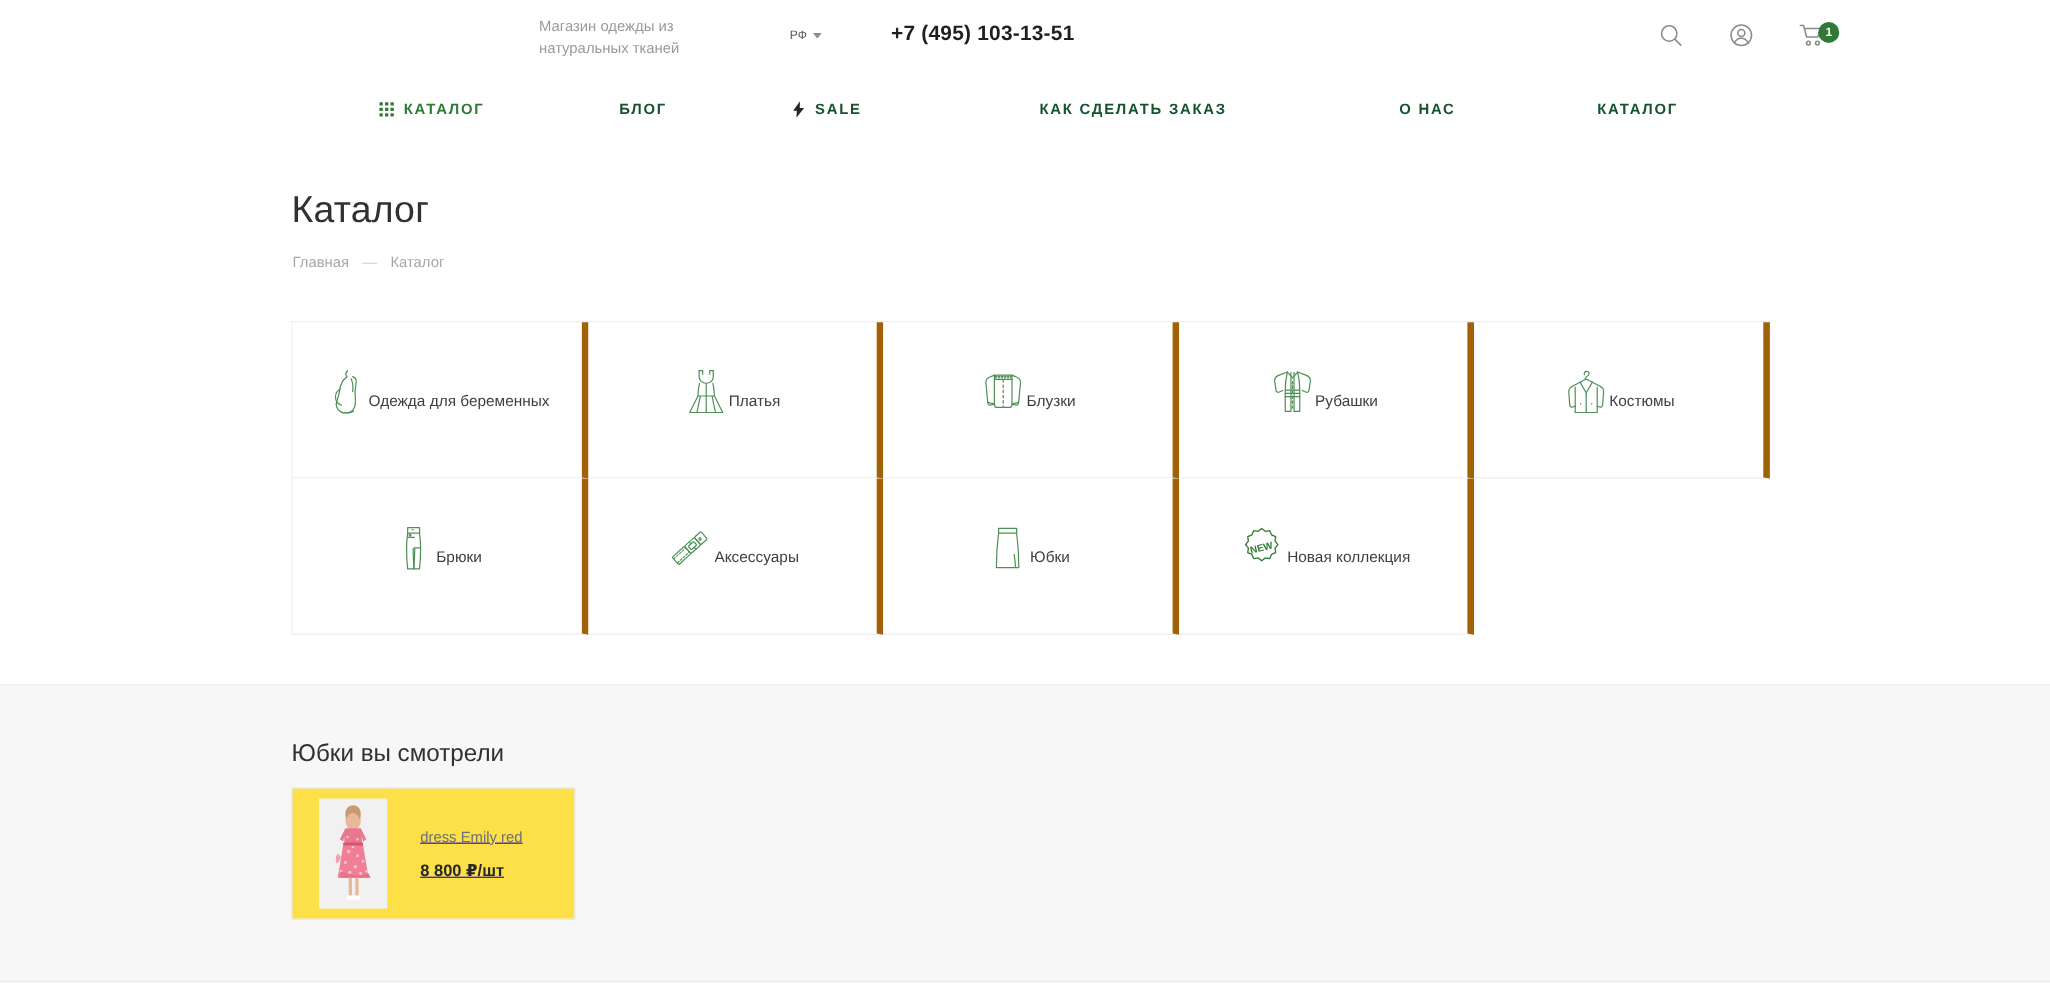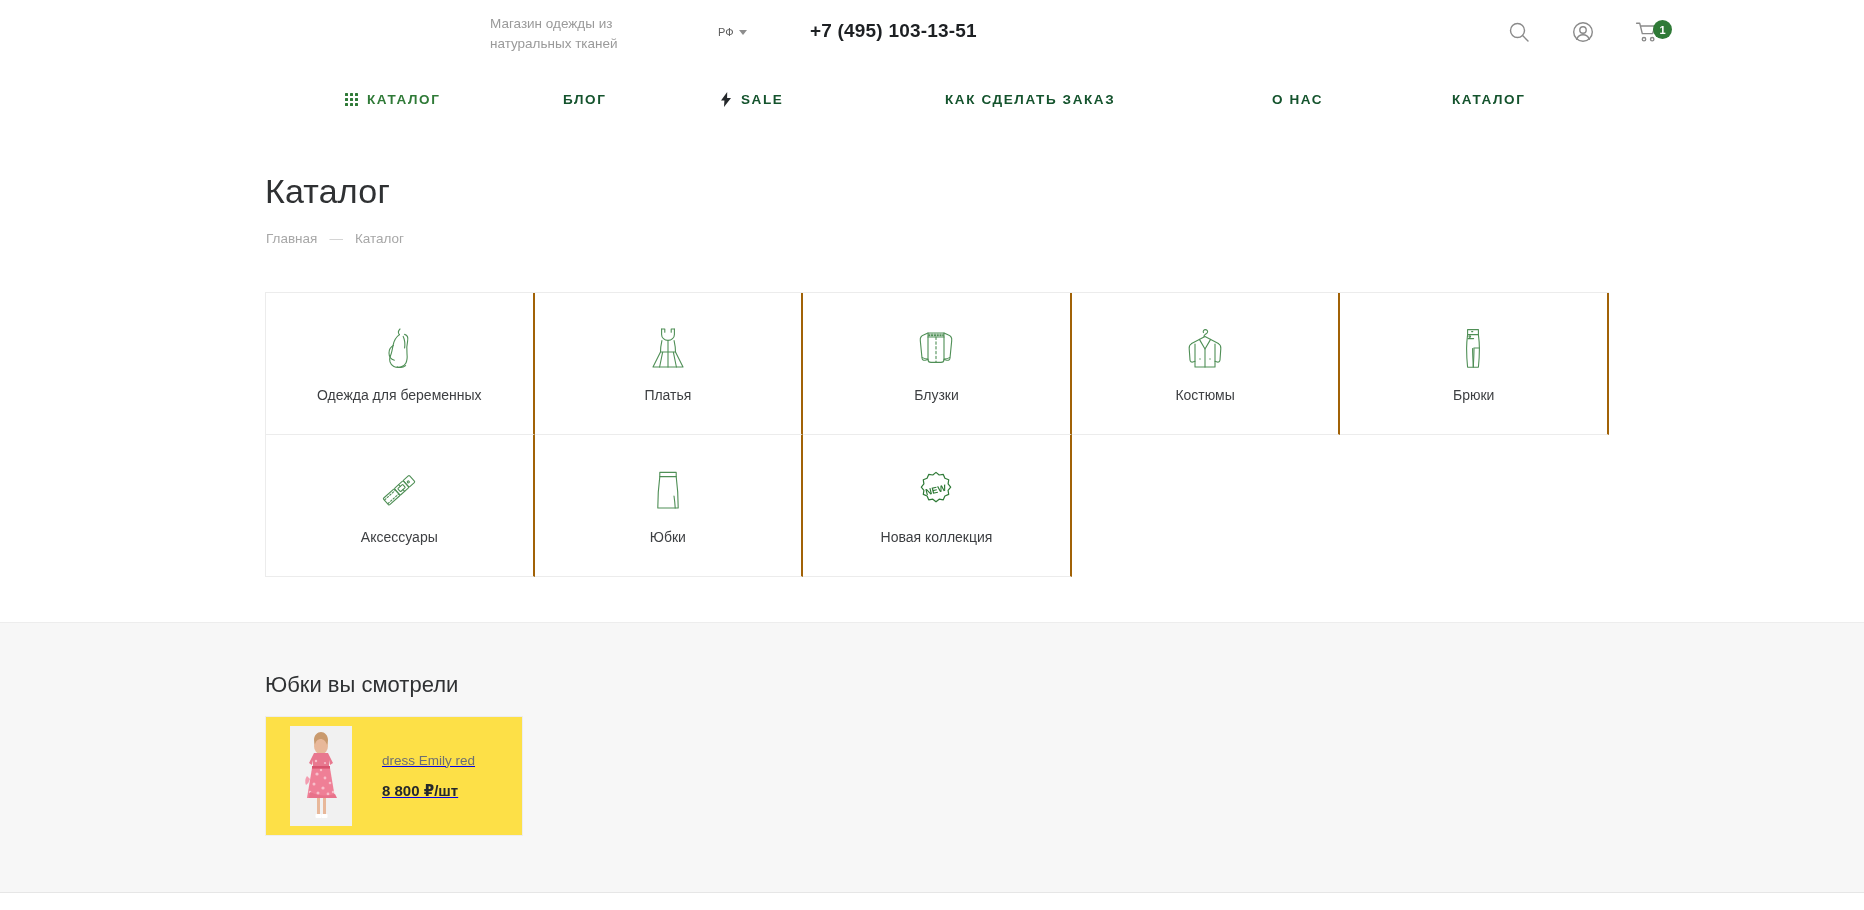--- a/index.html
+++ b/index.html
@@ -88,22 +88,22 @@
 
   
   .catgrid {
     position:absolute; left: 265px; top: 292px;
     width: 1344px;
     display:grid; grid-template-columns: repeat(5, 1fr);
     border-left:1px solid #ececec; border-top:1px solid #ececec;
   }
   .cat {
     height: 142px; position:relative;
-    border-right:2px solid #a16207; border-bottom:1px solid #ececec;
-    display:flex; flex-direction:column; align-items:center; justify-content:center;
+    border-right:6px solid #a16207; border-bottom:1px solid #ececec;
+    display:flex; flex-direction:row; align-items:center; justify-content:center;
     text-decoration:none; cursor:pointer; background:#fff;
   }
   .cat-ico { height: 48px; display:flex; align-items:center; justify-content:center; margin-bottom: 14px; }
   .cat-ico svg { display:block; }
   .cat-label { font-size: 14px; color:#3d3f42; text-align:center; }
 
   
   .viewed-band {
     position:absolute; left:0; top: 622px; width:1864px; height: 271px;
     background:#f7f7f7; border-top:1px solid #ededed; border-bottom:1px solid #e6e6e6;
@@ -266,20 +266,36 @@
           <path d="M29 7 l4.5 2 c2.5 1 3.5 3 3.2 5.6 L35 32 c-0.2 1.8 -1.6 2.6 -3.2 2.2 L29 33.4"></path>
           <path d="M13 11 v22.4 c0 2 1.2 3 3 3 h10 c1.8 0 3-1 3-3 V11"></path>
           <path d="M21 11 v25.4" stroke-dasharray="2.4 2.4"></path>
           <path d="M13.6 8.2 h14.8 M13.6 9.6 h14.8" stroke-dasharray="1.4 1.4"></path>
           <path d="M7.4 31.6 c1.6 1 3.4 1.4 5.4 1.4 M34.6 31.6 c-1.6 1 -3.4 1.4 -5.4 1.4"></path>
         </svg>
       </span>
       <span class="cat-label">Блузки</span>
     </a>
 
+    <a class="cat" href="#">
+      <span class="cat-ico">
+        <svg width="42" height="46" viewBox="0 0 42 46" fill="none" stroke="#4f8f56" stroke-width="1.1" stroke-linecap="round" stroke-linejoin="round">
+          <path d="M16.4 4.2 L21 9.6 l4.6-5.4"></path>
+          <path d="M16.4 4.2 l-8 3 c-2.6 1 -3.8 3 -3.6 5.4 L6 20.6 c0.2 1.6 1.6 2.4 3 1.8 l3-1.4"></path>
+          <path d="M25.6 4.2 l8 3 c2.6 1 3.8 3 3.6 5.4 L36 20.6 c-0.2 1.6 -1.6 2.4 -3 1.8 l-3-1.4"></path>
+          <path d="M16.4 4.2 C15 9.4 14.4 15 14.4 21 v19 h5.2 V4.6"></path>
+          <path d="M25.6 4.2 C27 9.4 27.6 15 27.6 21 v19 h-5.2 V4.6"></path>
+          <path d="M14.4 20.6 h13.2 M14.4 23.6 h13.2 M14.4 26.6 h13.2"></path>
+          <path d="M21 13 v26" stroke-dasharray="2 2.4"></path>
+          <circle cx="21" cy="17" r="0.7" fill="#4f8f56" stroke="none"></circle>
+          <circle cx="21" cy="31" r="0.7" fill="#4f8f56" stroke="none"></circle>
+        </svg>
+      </span>
+      <span class="cat-label">Рубашки</span>
+    </a>
 
     <a class="cat" href="#">
       <span class="cat-ico">
         <svg width="42" height="46" viewBox="0 0 42 46" fill="none" stroke="#4f8f56" stroke-width="1.1" stroke-linecap="round" stroke-linejoin="round">
           <path d="M19.4 6.6 c-0.6-1.6 0.4-3 2-3 1.4 0 2.4 1 2.2 2.4 -0.2 1.4 -1.6 1.8 -2.6 2.6 -0.6 0.5 -1 1.2 -1 2"></path>
           <path d="M21 10.6 L7.6 17.6 M21 10.6 L34.4 17.6"></path>
           <path d="M7.6 17.6 c-2 1.2 -2.6 3 -2.4 5 L6 34 c0.2 1.6 1.4 2.4 2.8 2 L11 35.2"></path>
           <path d="M34.4 17.6 c2 1.2 2.6 3 2.4 5 L36 34 c-0.2 1.6 -1.4 2.4 -2.8 2 L31 35.2"></path>
           <path d="M11 18 v23 h20 V18"></path>
           <path d="M15.4 13.4 L21 23 l5.6-9.6"></path>

